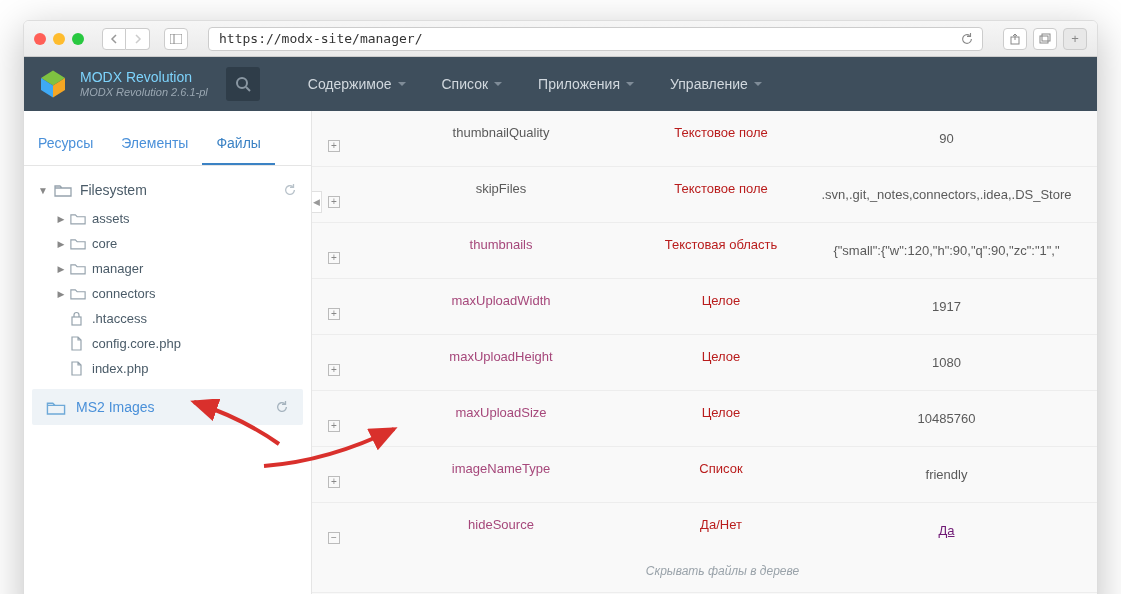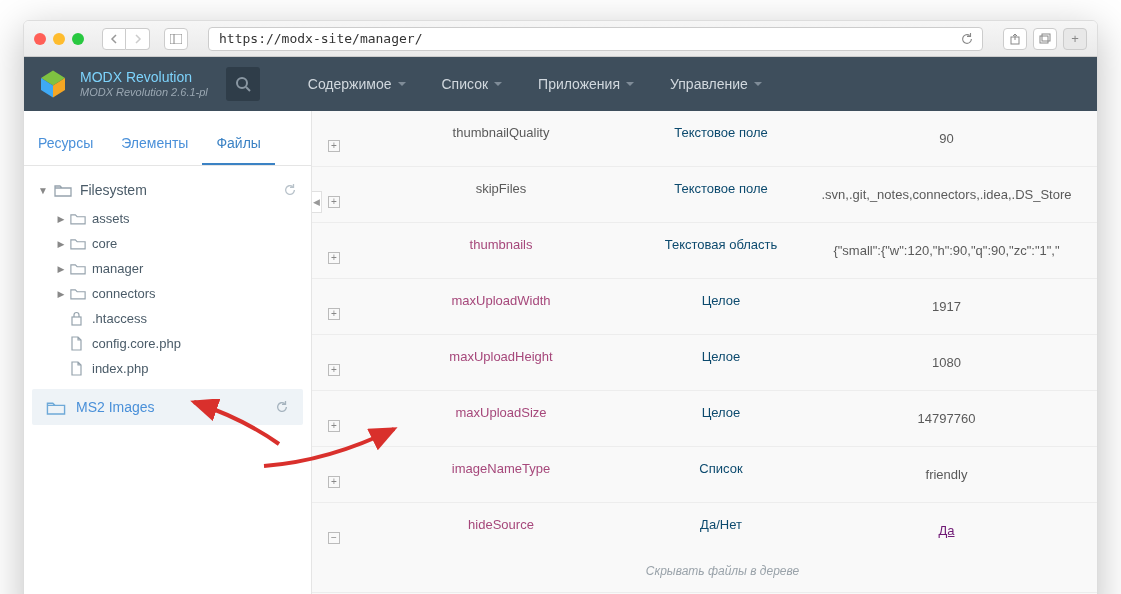--- a/index.html
+++ b/index.html
@@ -43,21 +43,21 @@
 .tree-ms2 .folder-ico { margin-right: 10px; color: #6ea9d8; }
 .tree-ms2 .refresh { margin-left: auto; color: #a5b3be; }
 .collapse-handle { position: absolute; left: 288px; top: 80px; width: 10px; height: 22px; background: #fff; border: 1px solid #e0e0e0; border-left: none; display: flex; align-items: center; justify-content: center; color: #999; font-size: 9px; }
 .main { flex: 1; padding: 0 0 30px 0; position: relative; }
 .save-btn { position: absolute; right: 14px; top: 12px; background: #4fb870; color: #fff; padding: 9px 16px; border-radius: 3px; font-size: 13px; z-index: 5; box-shadow: 0 1px 2px rgba(0,0,0,0.1); }
 .grid { margin: 0 0 0 0; }
 .row { display: flex; border-bottom: 1px solid #ededed; padding: 0; min-height: 44px; align-items: flex-start; }
 .cell-expand { width: 44px; display: flex; align-items: center; justify-content: center; padding-top: 14px; color: #999; }
 .expand-box { width: 12px; height: 12px; border: 1px solid #bbb; display: flex; align-items: center; justify-content: center; font-size: 10px; line-height: 1; color: #888; cursor: pointer; }
 .cell-name { width: 290px; padding: 14px 8px; }
-.cell-type { width: 150px; padding: 14px 8px; color: #0c4a6e; }
+.cell-type { width: 150px; padding: 14px 8px; color: #b91c1c; }
 .cell-val { flex: 1; padding: 20px 8px; color: #5a5a5a; white-space: nowrap; overflow: hidden; }
 .link-name { color: #a6487b; cursor: pointer; }
 .name-plain { color: #5a5a5a; }
 .val-green { color: #701a75; text-decoration: underline; }
 .row-desc { padding: 6px 8px 14px 44px; font-style: italic; color: #9aa3aa; font-size: 12px; }
 svg { display: block; }
 .arrow { position: absolute; pointer-events: none; }
 </style>
 </head>
 <body>
@@ -318,21 +318,21 @@
             </div>
           </div>
           <div class="row">
             <div style="width: 100%;">
               <div style="display: flex; width: 100%;">
                 <div class="cell-expand">
                   <div class="expand-box">+</div>
                 </div>
                 <div class="cell-name"><span class="link-name">maxUploadSize</span></div>
                 <div class="cell-type">Целое</div>
-                <div class="cell-val">14797760</div>
+                <div class="cell-val">10485760</div>
               </div>
             </div>
           </div>
           <div class="row">
             <div style="width: 100%;">
               <div style="display: flex; width: 100%;">
                 <div class="cell-expand">
                   <div class="expand-box">+</div>
                 </div>
                 <div class="cell-name"><span class="link-name">imageNameType</span></div>

